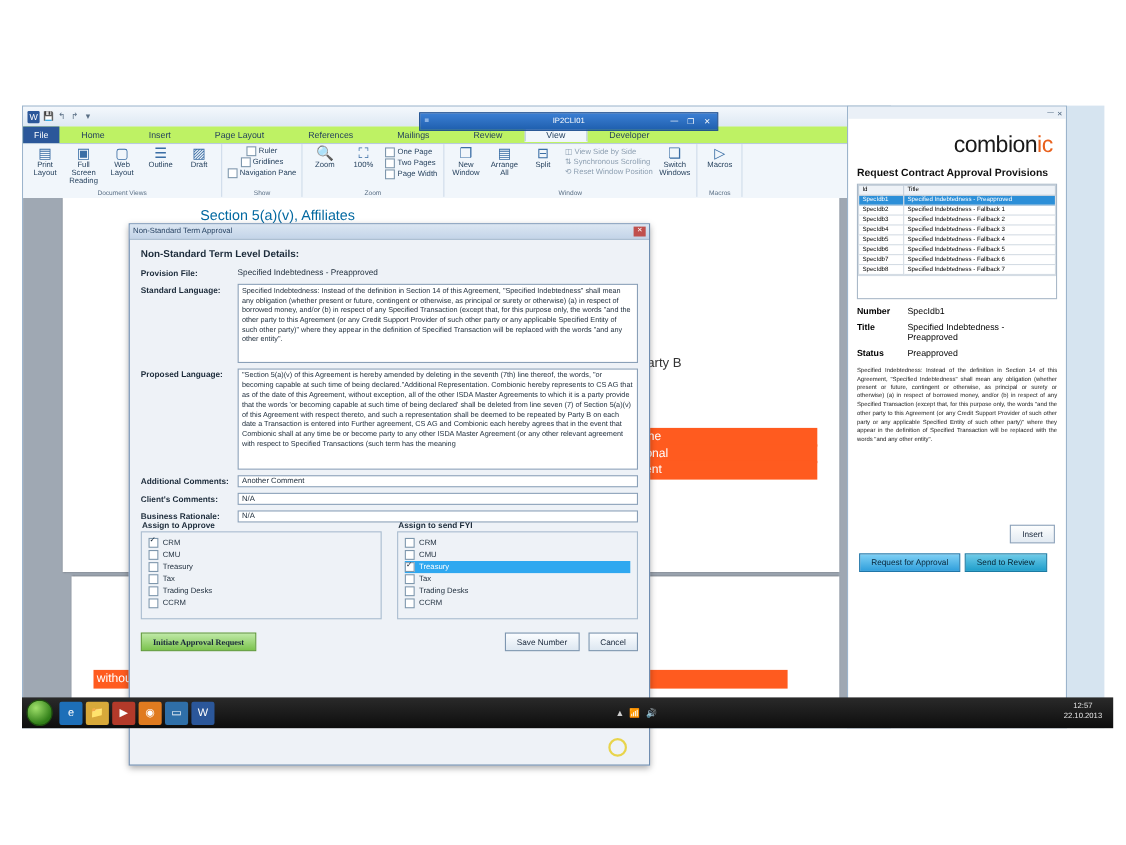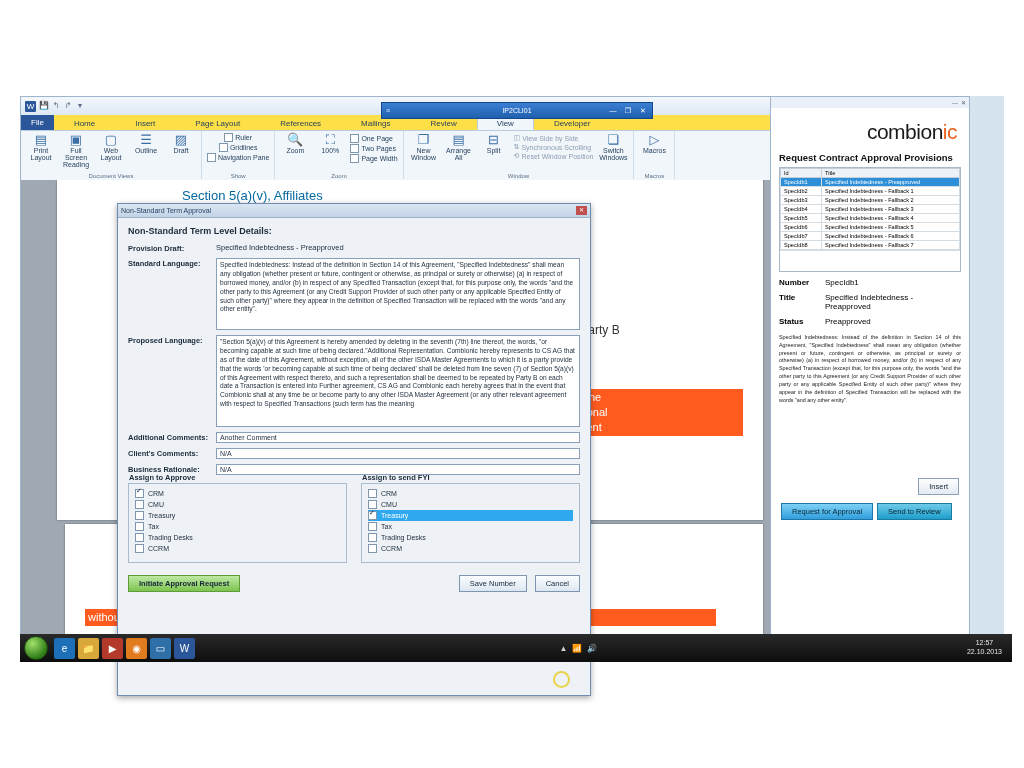--- a/index.html
+++ b/index.html
@@ -4,21 +4,21 @@
 <style>
   html,body{margin:0;padding:0;background:#ffffff;}
   body{width:1024px;height:768px;font-family:"Liberation Sans",sans-serif;overflow:hidden;}
   .screen{position:absolute;left:20px;top:96px;width:984px;height:566px;background:#d6e4f0;}
 
   
   .word{position:absolute;left:0;top:0;width:790px;height:566px;background:#e8eef6;border:1px solid #9cb4cc;box-sizing:border-box;}
   .word-titlebar{height:18px;background:linear-gradient(#f4f8fc,#dde8f3);display:flex;align-items:center;padding:0 4px;font-size:8px;color:#1f3b5c;}
   .qat-icon{width:11px;height:11px;background:#2b579a;color:#fff;font-size:8px;line-height:11px;text-align:center;margin-right:3px;border-radius:1px;}
   .qat-mini{width:10px;height:10px;margin-right:2px;font-size:8px;color:#5a6f85;text-align:center;line-height:10px;}
-  .ribbon-tabs{height:15px;background:#fde047;display:flex;align-items:flex-end;font-size:8px;border-bottom:1px solid #b9cbdd;}
+  .ribbon-tabs{height:15px;background:#bef264;display:flex;align-items:center;font-size:8px;border-bottom:1px solid #b9cbdd;}
   .ribbon-tabs .tab{padding:1px 19px;color:#1f3b5c;border:1px solid transparent;}
   .ribbon-tabs .tab.file{background:#2b579a;color:#fff;padding:2px 9px;}
   .ribbon-tabs .tab.active{background:#f1f6fb;border:1px solid #b9cbdd;border-bottom-color:#f1f6fb;}
   .ribbon{height:50px;background:#f1f6fb;border-bottom:1px solid #b9cbdd;display:flex;font-size:7px;color:#28435f;position:relative;}
   .rgroup{border-right:1px solid #cfdcea;padding:2px 5px 0 5px;display:flex;flex-direction:column;align-items:center;height:48px;box-sizing:border-box;}
   .rgroup .gtitle{font-size:6px;color:#5a6f85;margin-top:auto;}
   .rbtns{display:flex;gap:5px;}
   .rbtn{display:flex;flex-direction:column;align-items:center;width:30px;text-align:center;line-height:1.05;}
   .rbtn .gl{font-size:13px;color:#3b6ea5;}
   .chk{display:flex;align-items:center;gap:2px;font-size:7px;margin-bottom:1px;}
@@ -58,21 +58,21 @@
   .inp{flex:1;border:1px solid #8aa0b8;background:#fff;font-size:7px;padding:1px 3px;height:11px;box-sizing:border-box;}
   .panels{display:flex;gap:14px;margin-top:8px;}
   .panel{flex:1;border:1px solid #a9bccf;padding:4px 6px 8px 6px;position:relative;}
   .panel-title{position:absolute;top:-11px;left:0;font-weight:bold;font-size:7.5px;background:transparent;}
   .cbrow{display:flex;align-items:center;gap:4px;font-size:7px;height:11px;}
   .cbrow .cb{width:7px;height:7px;border:1px solid #7e97ad;background:#fff;display:inline-block;position:relative;}
   .cbrow .cb.on:after{content:"✓";position:absolute;left:0;top:-3px;font-size:7px;color:#123;}
   .cbrow.sel{background:#2fa8f0;color:#fff;}
   .dlg-foot{display:flex;align-items:center;margin-top:12px;}
   .btn{border:1px solid #7e96b0;background:linear-gradient(#fbfdff,#dde7f1);font-size:7.5px;padding:3px 10px;color:#17263a;}
-  .btn.green{background:linear-gradient(#bfe9a6,#7cc34f);border-color:#5f9b38;font-weight:bold;}
+  .btn.green{background:linear-gradient(#bfe9a6,#7cc34f);border-color:#5f9b38;font-weight:bold;font-family:Liberation Serif, serif;}
   .foot-right{margin-left:auto;display:flex;gap:8px;}
   .cursor{position:absolute;left:533px;top:575px;width:13px;height:13px;border:2px solid #e8d44b;border-radius:50%;}
 
   
   .pane{position:absolute;left:750px;top:0;width:200px;height:566px;background:#fff;border:1px solid #9cb4cc;box-sizing:border-box;}
   .pane-bar{height:11px;background:#eaf0f7;display:flex;align-items:center;justify-content:flex-end;gap:3px;font-size:6px;color:#4a627c;padding-right:3px;}
   .logo{text-align:right;font-size:21px;color:#1a1a1a;padding:12px 12px 2px 0;letter-spacing:-0.5px;}
   .logo .dot{color:#e8601c;}
   .pane-h{font-size:9.5px;font-weight:bold;color:#111;padding:6px 8px 4px 8px;}
   .grid{margin:0 8px;border:1px solid #aab9c8;}
@@ -298,21 +298,21 @@
 
   <div class="dialog">
     <div class="dlg-title">
       <span>Non-Standard Term Approval</span>
       <span class="dlg-close">✕</span>
     </div>
     <div class="dlg-body">
       <div class="dlg-h">Non-Standard Term Level Details:</div>
 
       <div class="frow">
-        <div class="flabel">Provision Draft:</div>
+        <div class="flabel">Provision File:</div>
         <div class="fval">Specified Indebtedness - Preapproved</div>
       </div>
 
       <div class="frow">
         <div class="flabel">Standard Language:</div>
         <div class="ta std">Specified Indebtedness:  Instead of the definition in Section 14 of this Agreement, "Specified Indebtedness" shall mean any obligation (whether present or future, contingent or otherwise, as principal or surety or otherwise) (a) in respect of borrowed money, and/or (b) in respect of any Specified Transaction (except that, for this purpose only, the words "and the other party to this Agreement (or any Credit Support Provider of such other party or any applicable Specified Entity of such other party)" where they appear in the definition of Specified Transaction will be replaced with the words "and any other entity".</div>
       </div>
 
       <div class="frow">
         <div class="flabel">Proposed Language:</div>

